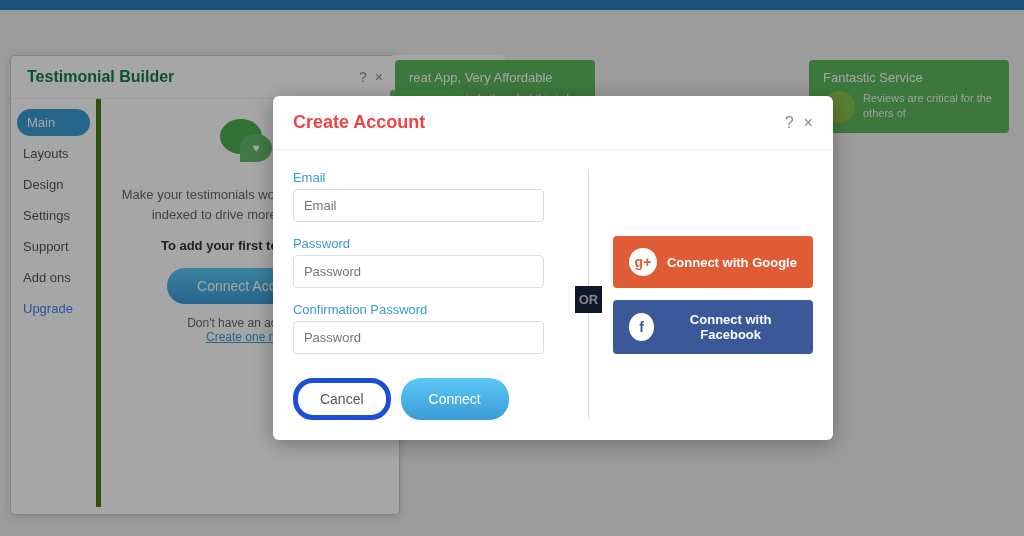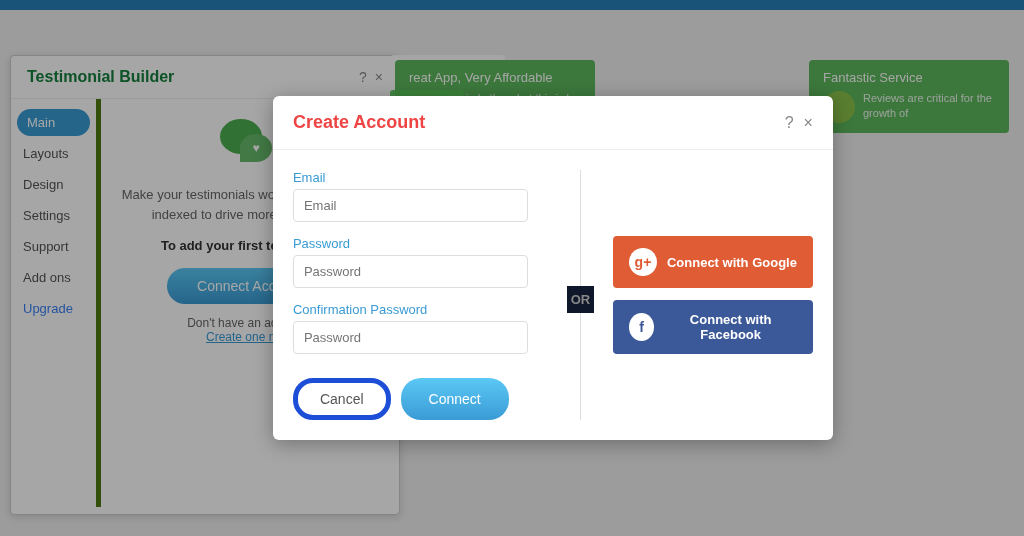--- a/index.html
+++ b/index.html
@@ -285,21 +285,21 @@
 
     .modal-header-icons span {
       color: #888;
       font-size: 16px;
       cursor: pointer;
     }
 
     .modal-body {
       display: flex;
       padding: 20px;
-      gap: 12px;
+      gap: 4px;
     }
 
     .modal-left {
       flex: 1;
       padding-right: 20px;
     }
 
     .modal-divider {
       width: 1px;
       background: #ddd;
@@ -502,21 +502,21 @@
     </div>
   </div>
 </div>
 
 <div class="loaded-badge">loaded WI</div>
 
 <div class="card-preview right">
   <div class="card-title">Fantastic Service</div>
   <div class="card-content">
     <div class="avatar-circle"></div>
-    <div class="card-text">Reviews are critical for the growth of</div>
+    <div class="card-text">Reviews are critical for the others of</div>
   </div>
 </div>
 
 <div class="overlay"></div>
 
 <div class="modal">
   <div class="modal-header">
     <span class="modal-title">Create Account</span>
     <div class="modal-header-icons">
       <span>?</span>

